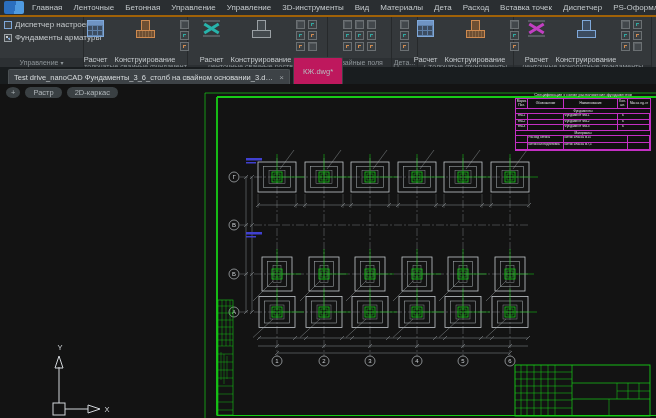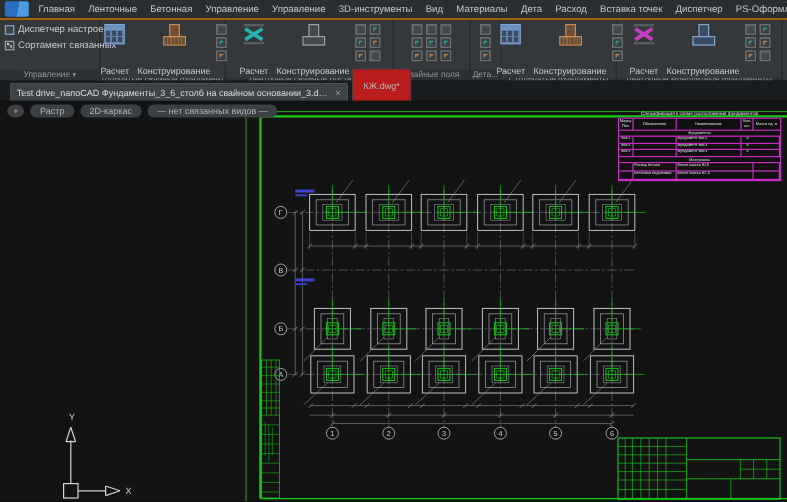--- a/index.html
+++ b/index.html
@@ -55,21 +55,21 @@
           font-size:7px;color:#8f969a;white-space:nowrap;overflow:hidden;}
   .rlabel .arr{font-size:6px;line-height:1;}
 
   
   .tabbar{height:17px;background:#191d1f;display:flex;align-items:flex-end;padding-left:8px;gap:3px;}
   .dtab{height:15px;display:flex;align-items:center;font-size:7.5px;white-space:nowrap;}
   .dtab.active{width:282px;background:#3d4246;border:1px solid #4a5053;border-bottom:none;
                border-radius:2px 2px 0 0;color:#d8dcde;padding:0 5px;justify-content:space-between;}
   .dtab.active .ttext{overflow:hidden;text-overflow:ellipsis;}
   .dtab .close{color:#9aa0a4;margin-left:6px;font-size:8px;flex:none;}
-  .dtab.inactive{background:#b91c1c;border:1px solid #3c4144;border-bottom:none;
+  .dtab.inactive{background:#be185d;border:1px solid #3c4144;border-bottom:none;
                  border-radius:2px 2px 0 0;color:#b6bbbe;padding:13px 9px;}
 
   
   .canvas{position:relative;width:656px;height:334px;background:#131313;}
   .pills{position:absolute;left:6px;top:3px;display:flex;gap:5px;align-items:center;z-index:3;}
   .pill{background:#3a4043;border-radius:8px;padding:1px 8px;font-size:7.5px;color:#aeb4b8;white-space:nowrap;}
   .pill-plus{padding:1px 5px;border-radius:50%;}
   svg.draw{position:absolute;left:0;top:0;}
 
   
@@ -112,21 +112,21 @@
   <div class="ribbon">
     <div style="display:flex;width:100%;">
         <div class="rgroup" style="width: 84px;">
           <div class="rbody tl">
             <div class="tlrow">
               <span class="tlico t1"></span>
               <span class="tllbl">Диспетчер настроек</span>
             </div>
             <div class="tlrow">
               <span class="tlico t2"></span>
-              <span class="tllbl">Сортамент связанных</span>
+              <span class="tllbl">Фундаменты арматуры</span>
             </div>
           </div>
           <div class="rlabel">
             <span>Управление</span>
             <span class="arr">▾</span>
           </div>
         </div>
         <div class="rgroup" style="width: 104px;">
           <div class="rbody">
             <div class="bigbtn">
@@ -262,21 +262,20 @@
     <div class="dtab inactive">
       <span>КЖ.dwg*</span>
     </div>
   </div>
 
   <div class="canvas">
     <div class="pills">
         <span class="pill pill-plus">+</span>
         <span class="pill">Растр</span>
         <span class="pill">2D-каркас</span>
-        <span class="pill">— нет связанных видов —</span>
       </div>
 
     <svg class="draw" width="656" height="334" viewBox="0 0 656 334">
         <g>
           <line x1="205" y1="9" x2="656" y2="9" stroke="#17cd17" stroke-width="0.7"></line>
           <line x1="205" y1="9" x2="205" y2="334" stroke="#17cd17" stroke-width="0.7"></line>
           <line x1="217" y1="13" x2="656" y2="13" stroke="#17cd17" stroke-width="1.8"></line>
           <line x1="217" y1="13" x2="217" y2="331.5" stroke="#17cd17" stroke-width="1.8"></line>
           <line x1="217" y1="331.5" x2="656" y2="331.5" stroke="#17cd17" stroke-width="1.2"></line>
         </g>

